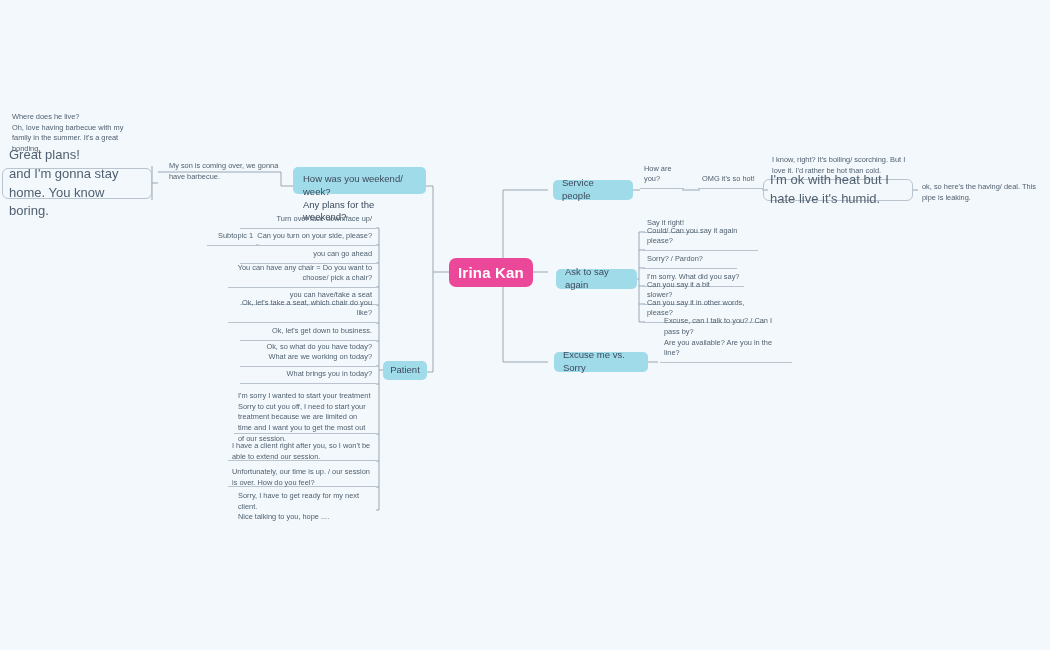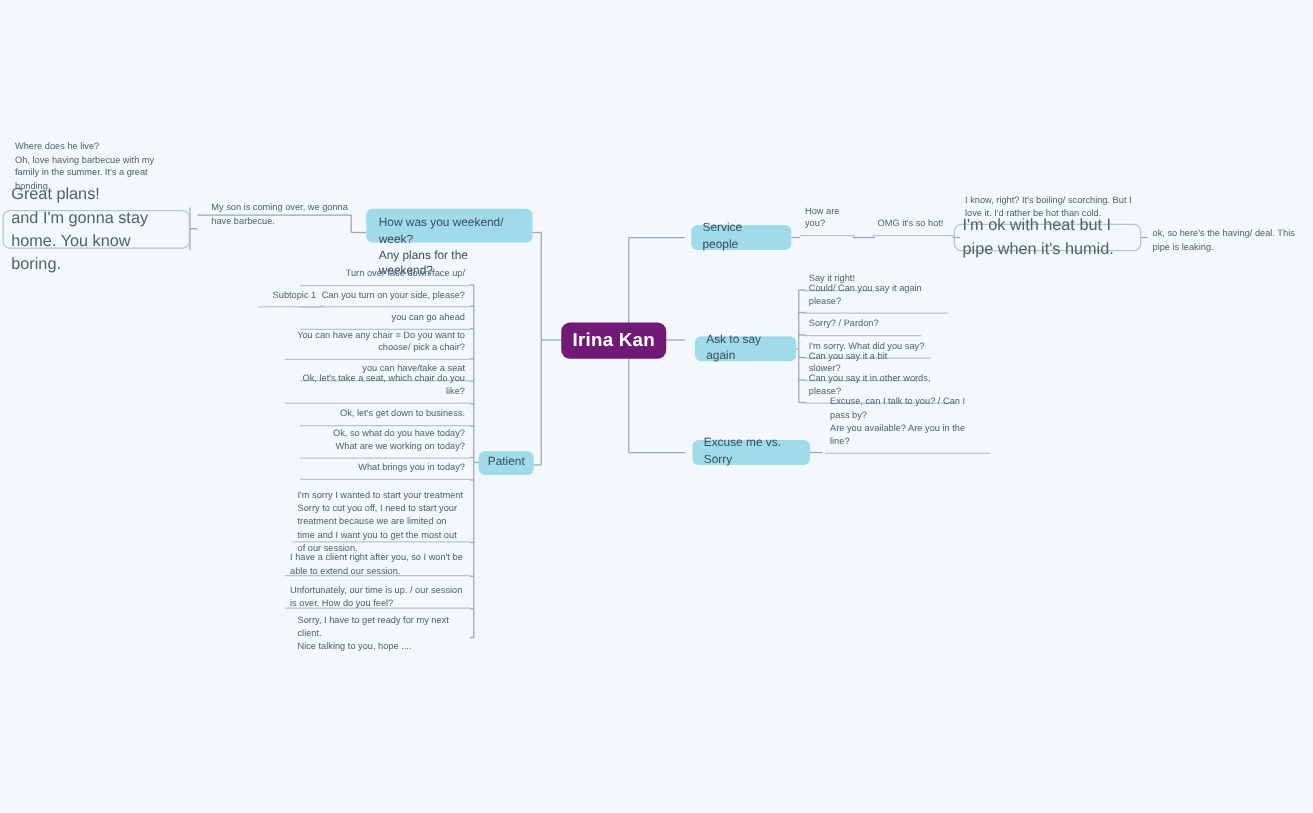--- a/index.html
+++ b/index.html
@@ -26,21 +26,21 @@
     width: 1050px;
     height: 650px;
     pointer-events: none;
   }
   .node {
     position: absolute;
     box-sizing: border-box;
   }
   
   .root-node {
-    background: #701a75;
+    background: #ec4899;
     color: #ffffff;
     border-radius: 7px;
     font-size: 15px;
     font-weight: bold;
     display: flex;
     align-items: center;
     justify-content: center;
     letter-spacing: 0.2px;
   }
   
@@ -193,21 +193,21 @@
 
   <div class="node leaf" style="left:698px; top:175px; width:66px; height:14px;">
     <span>OMG it's so hot!</span>
   </div>
 
   <div class="node plain" style="left:768px; top:155px; width:144px; height:22px;">
     <span>I know, right? It's boiling/ scorching. But I love it. I'd rather be hot than cold.</span>
   </div>
 
   <div class="node boxed" style="left:763px; top:179px; width:150px; height:22px;">
-    <span>I'm ok with heat but I pipe when it's humid.</span>
+    <span>I'm ok with heat but I hate live it's humid.</span>
   </div>
 
   <div class="node plain" style="left:918px; top:182px; width:128px; height:22px;">
     <span>ok, so here's the having/ deal. This pipe is leaking.</span>
   </div>
 
   <div class="node branch-node" style="left:556px; top:269px; width:81px; height:20px;">
     <span>Ask to say again</span>
   </div>
 

